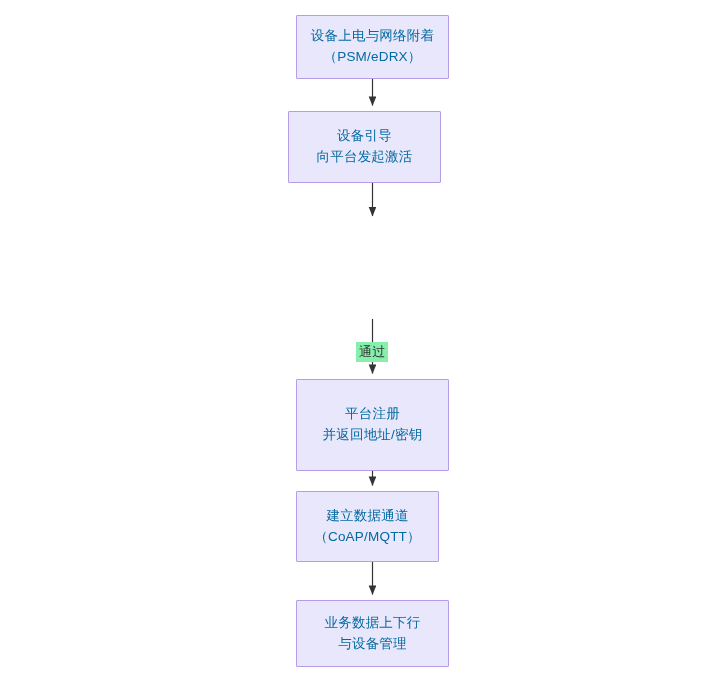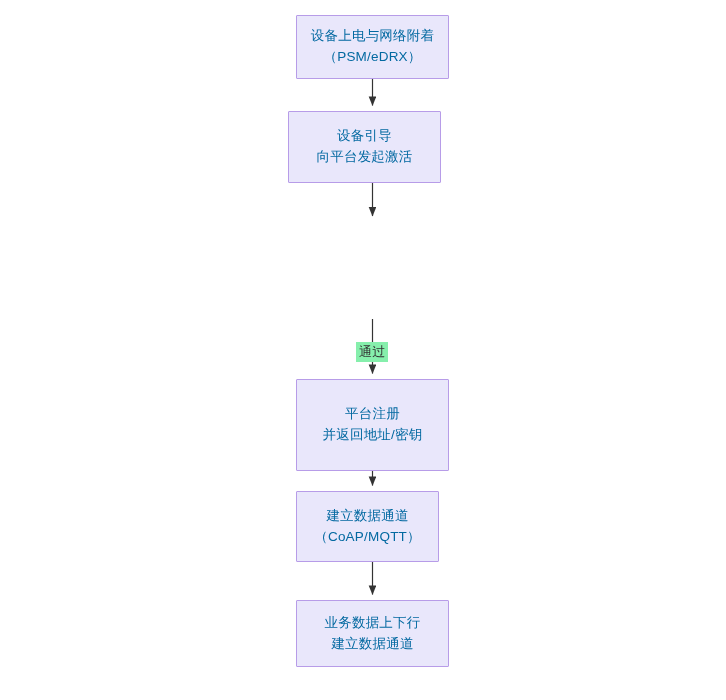--- a/index.html
+++ b/index.html
@@ -114,18 +114,18 @@
 并返回地址/密钥</span>
   </div>
 
   <div class="node box" style="left:296px; top:491px; width:143px; height:71px;">
     <span class="node-label">建立数据通道
 （CoAP/MQTT）</span>
   </div>
 
   <div class="node box" style="left:296px; top:600px; width:153px; height:67px;">
     <span class="node-label">业务数据上下行
-建立数据通道</span>
+与设备管理</span>
   </div>
 
   <div class="edge-label" style="left:356px; top:342px;">通过</div>
 
 </div>
 
 </body></html>

